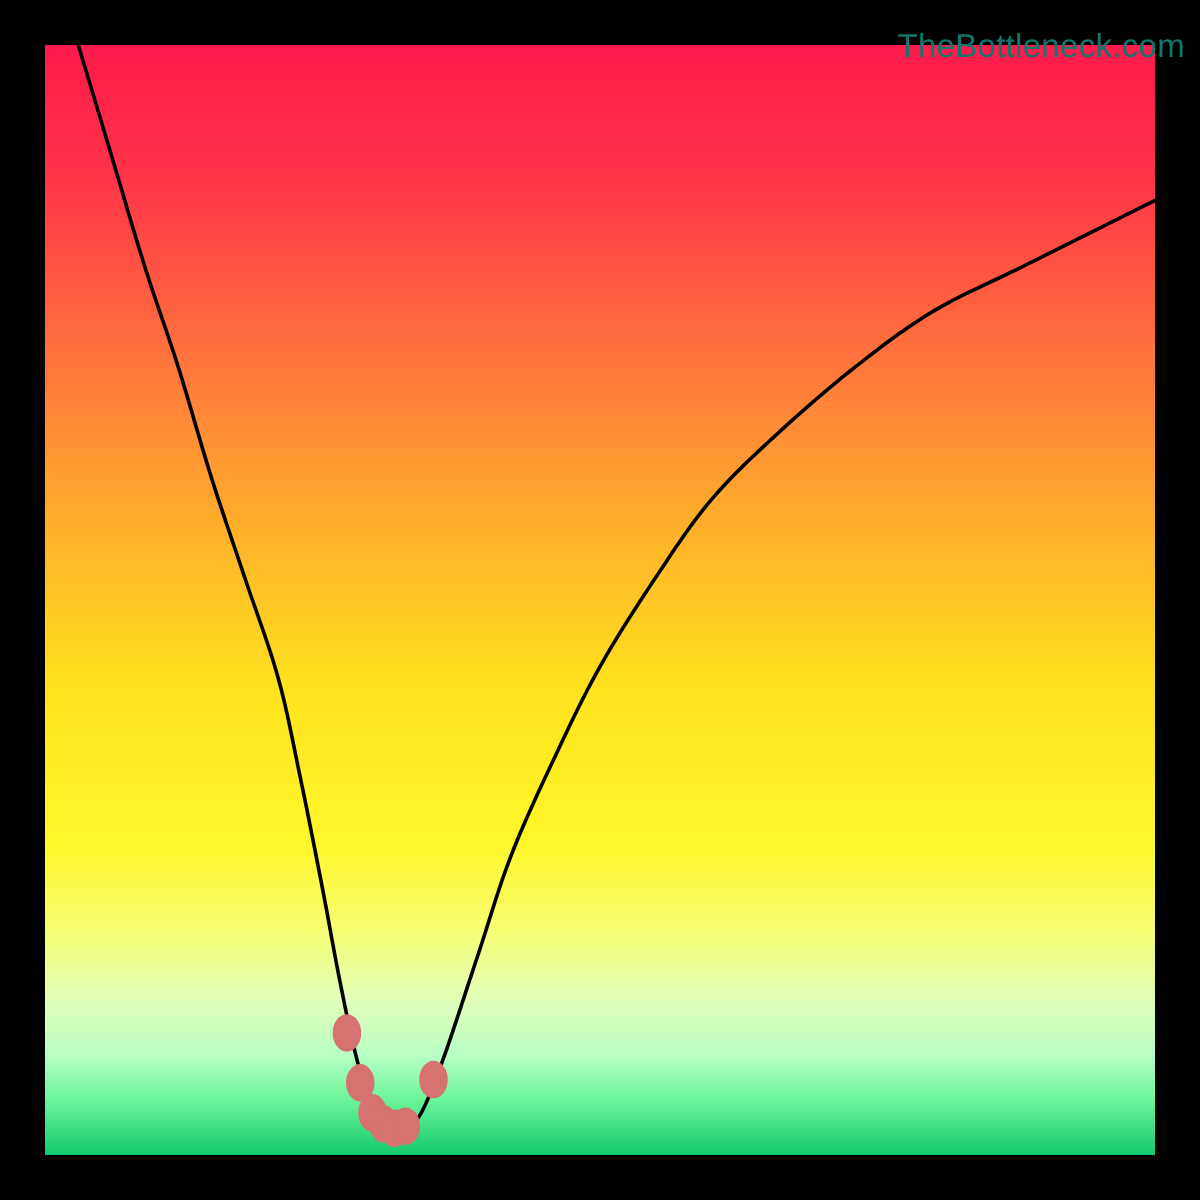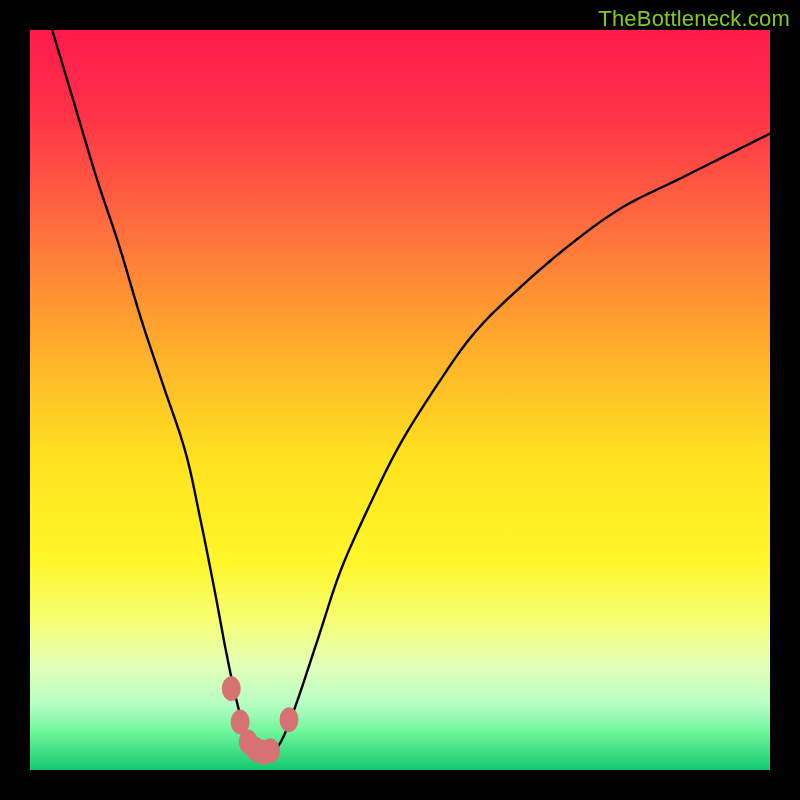--- a/index.html
+++ b/index.html
@@ -20,25 +20,25 @@
   }
   .plot-area {
     position: absolute;
     left: 0;
     top: 0;
     width: 740px;
     height: 740px;
   }
   .watermark {
     position: absolute;
-    top: 6px;
+    top: 18px;
     right: 10px;
     font-family: Arial, Helvetica, sans-serif;
     font-size: 22px;
-    color: #84cc16;
+    color: #0f766e;
     letter-spacing: 0.2px;
     font-weight: 500;
   }
   svg {
     display: block;
   }
 </style>
 </head>
 <body>
 

